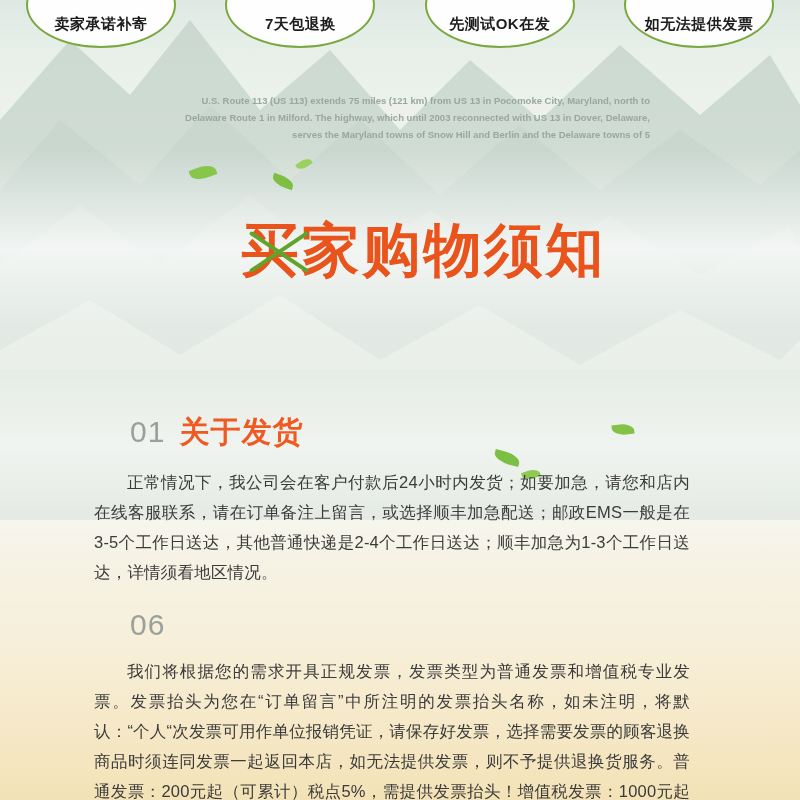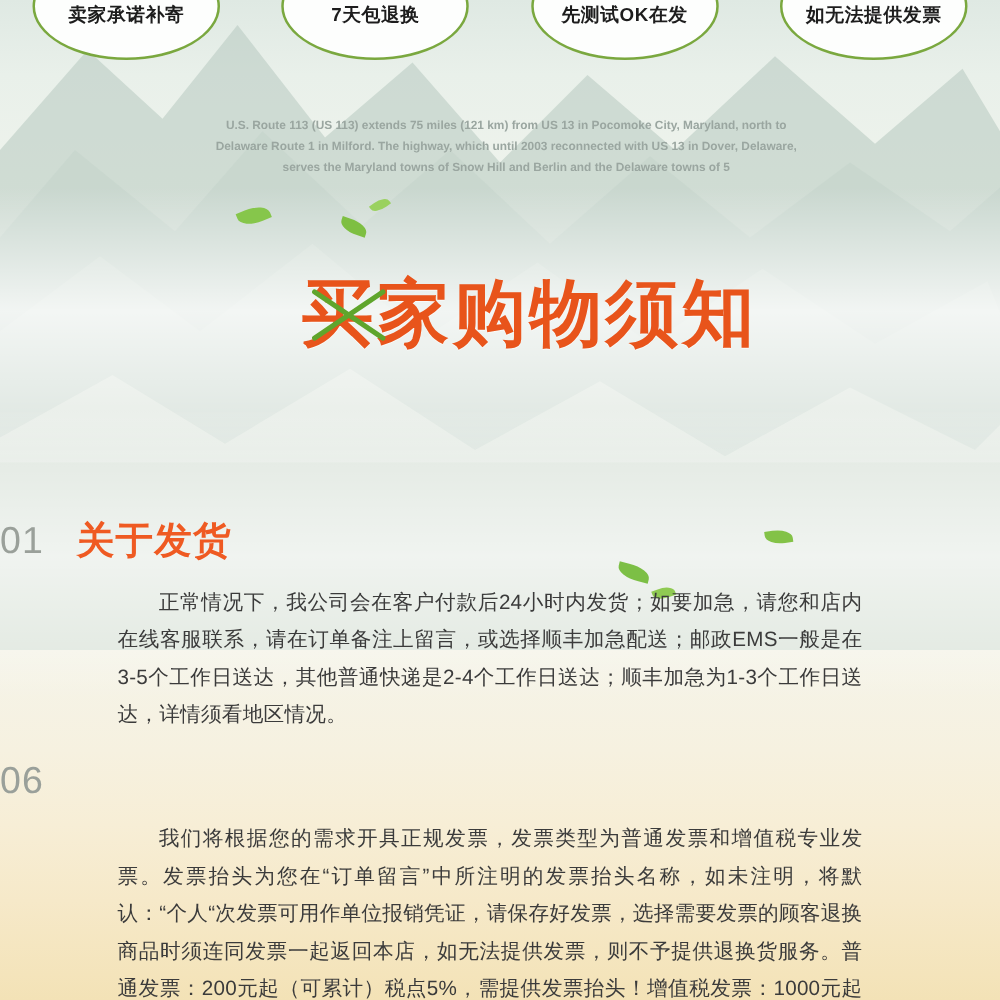--- a/index.html
+++ b/index.html
@@ -86,31 +86,31 @@
     box-sizing: border-box;
     display: flex;
     align-items: flex-end;
     justify-content: center;
   }
   .badge .badge-text {
     font-size: 15px;
     font-weight: bold;
     color: #1d1d1d;
     letter-spacing: 0.5px;
-    padding-bottom: 24px;
+    padding-bottom: 12px;
     white-space: nowrap;
   }
 
   
   .intro-en {
     position: absolute;
     top: 92px;
     left: 160px;
     width: 490px;
-    text-align: center;
+    text-align: right;
     font-size: 9.5px;
     line-height: 17px;
     font-weight: bold;
     color: #9aa6a0;
     z-index: 5;
   }
 
   
   .leaf {
     position: absolute;
@@ -167,21 +167,21 @@
   
   .section {
     position: absolute;
     left: 0;
     width: 800px;
     z-index: 5;
   }
   .sec-head {
     display: flex;
     align-items: baseline;
-    gap: 12px;
+    padding-left: 130px;
   }
   .sec-num {
     font-size: 30px;
     color: #9aa09a;
     font-weight: 300;
     letter-spacing: 1px;
     margin-right: 14px;
   }
   .sec-title {
     font-size: 30px;

